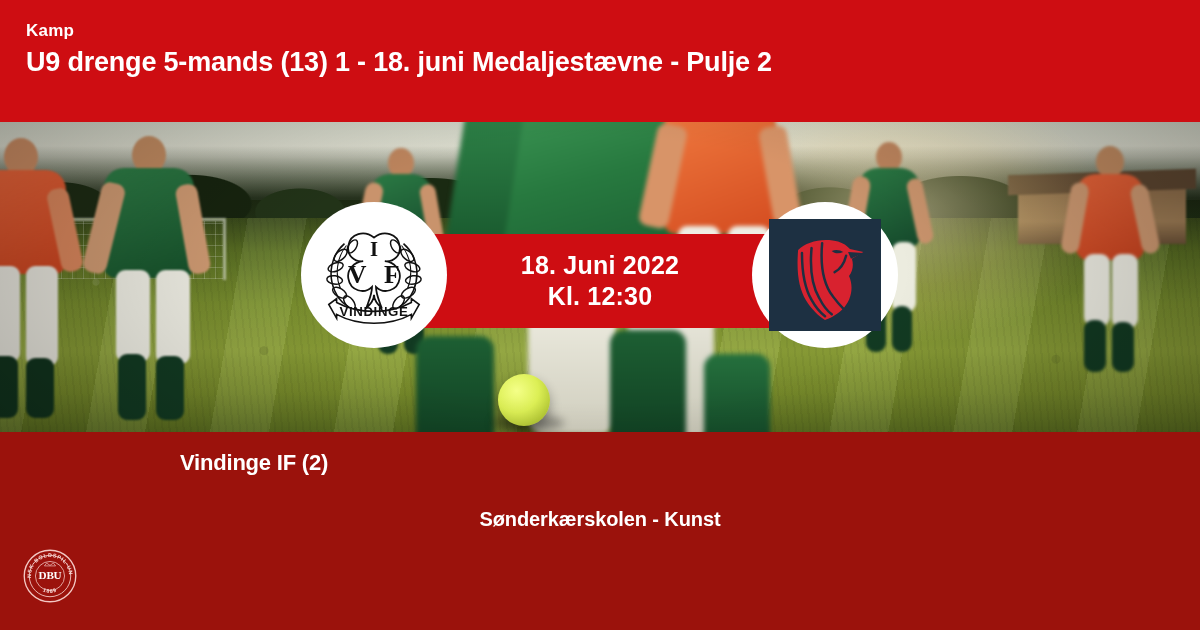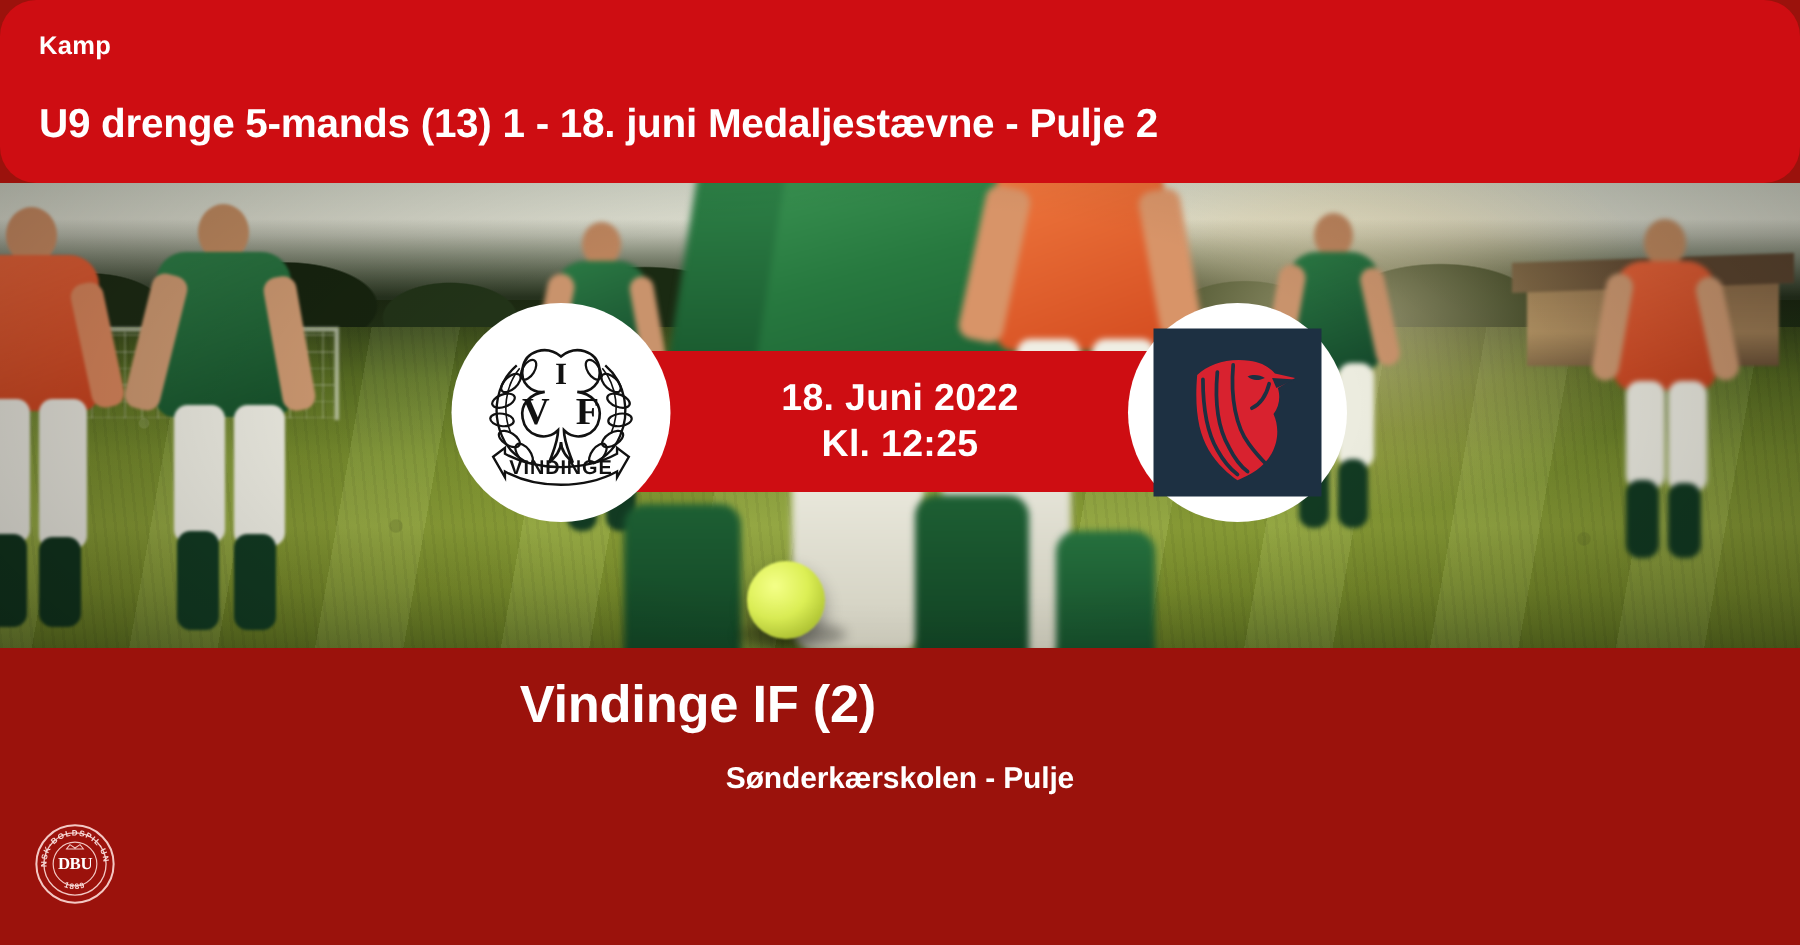--- a/index.html
+++ b/index.html
@@ -17,35 +17,34 @@
     width:1200px; height:630px;
     overflow:hidden;
   }
 
   
   .header {
     position:absolute; left:0; top:0;
     width:1200px; height:122px;
     background:#ce0d12;
     padding:22px 0 0 26px;
-    border-radius:24px;
   }
   .header-kicker {
     color:#ffffff;
     font-size:17px;
     font-weight:bold;
     letter-spacing:0.2px;
     line-height:1.1;
   }
   .header-title {
     color:#ffffff;
     font-size:27px;
     font-weight:bold;
     letter-spacing:-0.2px;
-    margin-top:26px;
+    margin-top:6px;
     line-height:1.15;
     white-space:nowrap;
   }
 
   
   .photo {
     position:absolute; left:0; top:122px;
     width:1200px; height:310px;
     overflow:hidden;
     background:#4b5a20;
@@ -189,23 +188,23 @@
   .bottom {
     position:absolute; left:0; top:432px;
     width:1200px; height:198px;
     background:#9b120c;
   }
   .team-names {
     position:absolute; left:0; top:18px; width:1200px; height:46px;
   }
   .team-name {
     position:absolute; top:0;
-    color:#ffffff; font-size:35px; font-weight:bold;
+    color:#ffffff; font-size:22px; font-weight:bold;
     letter-spacing:-.2px; white-space:nowrap;
-    text-align:right;
+    text-align:left;
   }
   .team-home { left:180px; width:404px; }
   .team-away { left:620px; width:404px; }
 
   .venue {
     position:absolute; left:0; top:76px; width:1200px;
     text-align:center;
     color:#ffffff; font-size:20px; font-weight:bold; letter-spacing:-.1px;
   }
 
@@ -321,21 +320,21 @@
       <div class="ball-shadow"></div>
       <div class="ball"></div>
       <div class="vignette"></div>
     </div>
   </div>
 
   <div class="center-row">
 
     <div class="date-banner">
       <div class="date-line">18. Juni 2022</div>
-      <div class="date-line">Kl. 12:25</div>
+      <div class="date-line">Kl. 12:30</div>
     </div>
 
     <div class="logo-circle logo-home">
       <div class="vif">
         <svg viewBox="0 0 120 120" width="118" height="118">
           <g fill="none" stroke="#111111" stroke-width="1.5">
 
             <path d="M30 28 C16 40 13 60 20 76 C24 86 33 93 42 96" stroke-width="1.6"></path>
             <path d="M32 30 C22 42 20 60 26 74" stroke-width="1.1"></path>
 
@@ -411,21 +410,21 @@
           <path d="M57 25 C61 23 66 24 69 26 C65 28 60 28 57 25 Z" fill="#1d3042"></path>
         </svg>
       </div>
     </div>
   </div>
 
   <div class="bottom">
     <div class="team-names">
       <div class="team-name team-home">Vindinge IF (2)</div>
     </div>
-    <div class="venue">Sønderkærskolen - Pulje</div>
+    <div class="venue">Sønderkærskolen - Kunst</div>
   </div>
 
   <div class="footer">
     <div class="dbu-seal">
       <svg viewBox="0 0 100 100" width="56" height="56">
         <defs>
           <path id="arcTop" d="M 16 50 A 34 34 0 0 1 84 50"></path>
           <path id="arcBot" d="M 20 50 A 30 30 0 0 0 80 50"></path>
         </defs>
         <circle cx="50" cy="50" r="46" fill="none" stroke="#f3c8c4" stroke-width="2.4"></circle>

